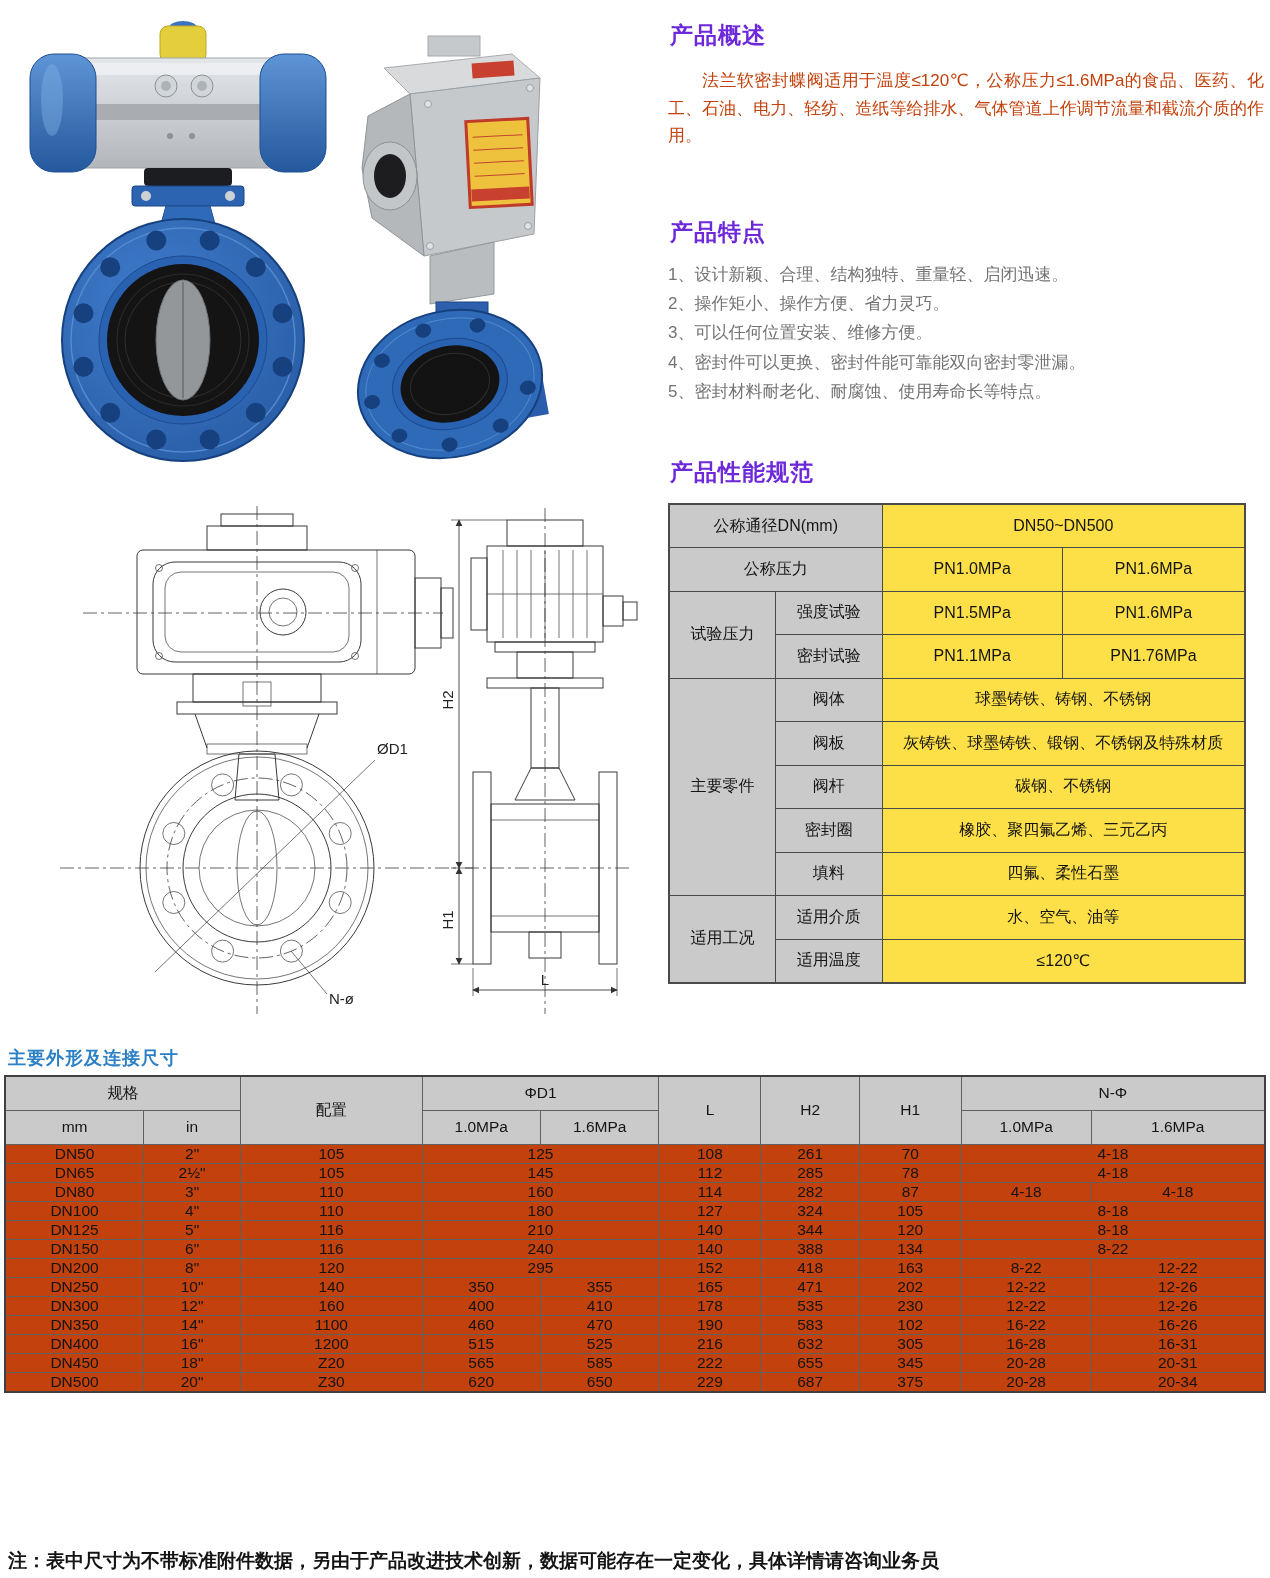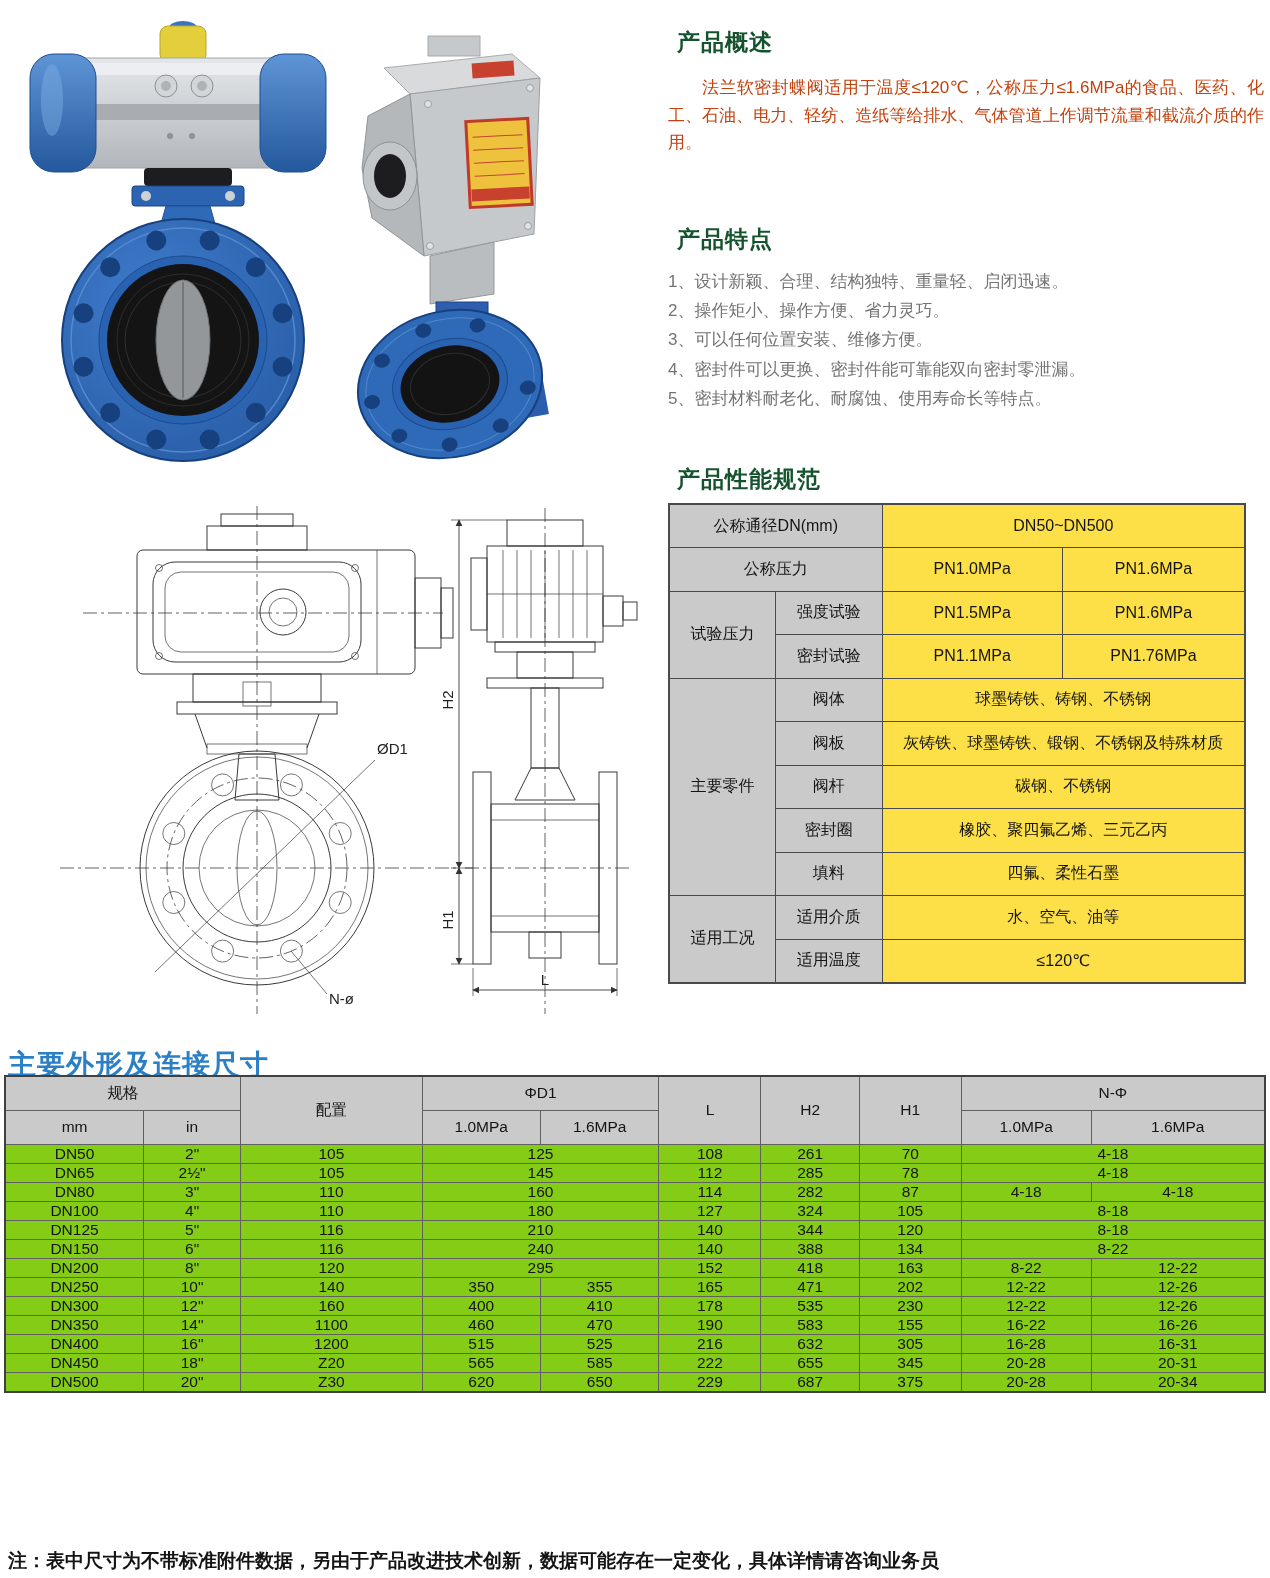--- a/index.html
+++ b/index.html
@@ -1,37 +1,37 @@
 <!DOCTYPE html>
 <html><head>
 <meta charset="utf-8">
 <style>
   html,body{margin:0;padding:0;background:#ffffff;}
   .page{position:relative;width:1270px;height:1578px;background:#ffffff;overflow:hidden;
         font-family:"Liberation Sans","DejaVu Sans",sans-serif;color:#1a1a1a;}
   .abs{position:absolute;}
-  h2.sec-title{margin:9px;font-size:23px;font-weight:bold;color:#14532d;letter-spacing:1px;}
+  h2.sec-title{margin:2px;font-size:23px;font-weight:bold;color:#6d28d9;letter-spacing:1px;}
   .overview-body{margin:0;font-size:17px;line-height:1.62;color:#c2410c;text-indent:2em;text-align:justify;}
   ul.feature-list{margin:0;padding:0;list-style:none;font-size:17px;line-height:1.72;color:#737373;}
   
   table.spec-table{border-collapse:collapse;table-layout:fixed;width:578px;border:2px solid #4a4a4a;}
   table.spec-table td{border:1px solid #4a4a4a;text-align:center;vertical-align:middle;
         font-size:16px;color:#141414;padding:0 4px;overflow:hidden;}
   table.spec-table tr{height:43.5px;}
   table.spec-table td.lab{background:#cacaca;}
   table.spec-table td.val{background:#fde047;}
   
   table.dim-table{border-collapse:collapse;table-layout:fixed;width:1262px;border:2px solid #404040;}
   table.dim-table th,table.dim-table td{border:1px solid #606060;text-align:center;vertical-align:middle;
         font-size:15.5px;color:#141414;padding:0 2px;overflow:hidden;}
   table.dim-table th{background:#cacaca;font-weight:normal;}
   table.dim-table thead tr{height:34px;margin-top:32px;}
-  table.dim-table tbody tr{height:17px;background:#84cc16;}
+  table.dim-table tbody tr{height:17px;background:#c2410c;}
   .unit-label{font-size:15px;color:#141414;text-align:right;}
-  .dims-title{font-size:28px;font-weight:bold;color:#2b7fc5;letter-spacing:1px;}
+  .dims-title{font-size:18px;font-weight:bold;color:#2b7fc5;letter-spacing:1px;}
   .note{font-size:19px;font-weight:bold;color:#141414;}
   
   .ln{stroke:#3a3a3a;fill:none;stroke-width:1;}
   .lt{stroke:#3a3a3a;fill:none;stroke-width:.7;}
   .cl{stroke:#3a3a3a;fill:none;stroke-width:.8;stroke-dasharray:14 4 3 4;}
   .dim{stroke:#3a3a3a;fill:none;stroke-width:.9;}
   .dwg-text{font-size:15px;fill:#222;font-family:"Liberation Sans","DejaVu Sans",sans-serif;}
 </style>
 </head>
 <body>
@@ -452,21 +452,21 @@
           <td>12-26</td>
       </tr>
       <tr>
         <td>DN350</td>
           <td>14"</td>
           <td>1100</td>
           <td>460</td>
           <td>470</td>
           <td>190</td>
           <td>583</td>
-          <td>155</td>
+          <td>102</td>
           <td>16-22</td>
           <td>16-26</td>
       </tr>
       <tr>
         <td>DN400</td>
           <td>16"</td>
           <td>1200</td>
           <td>515</td>
           <td>525</td>
           <td>216</td>

